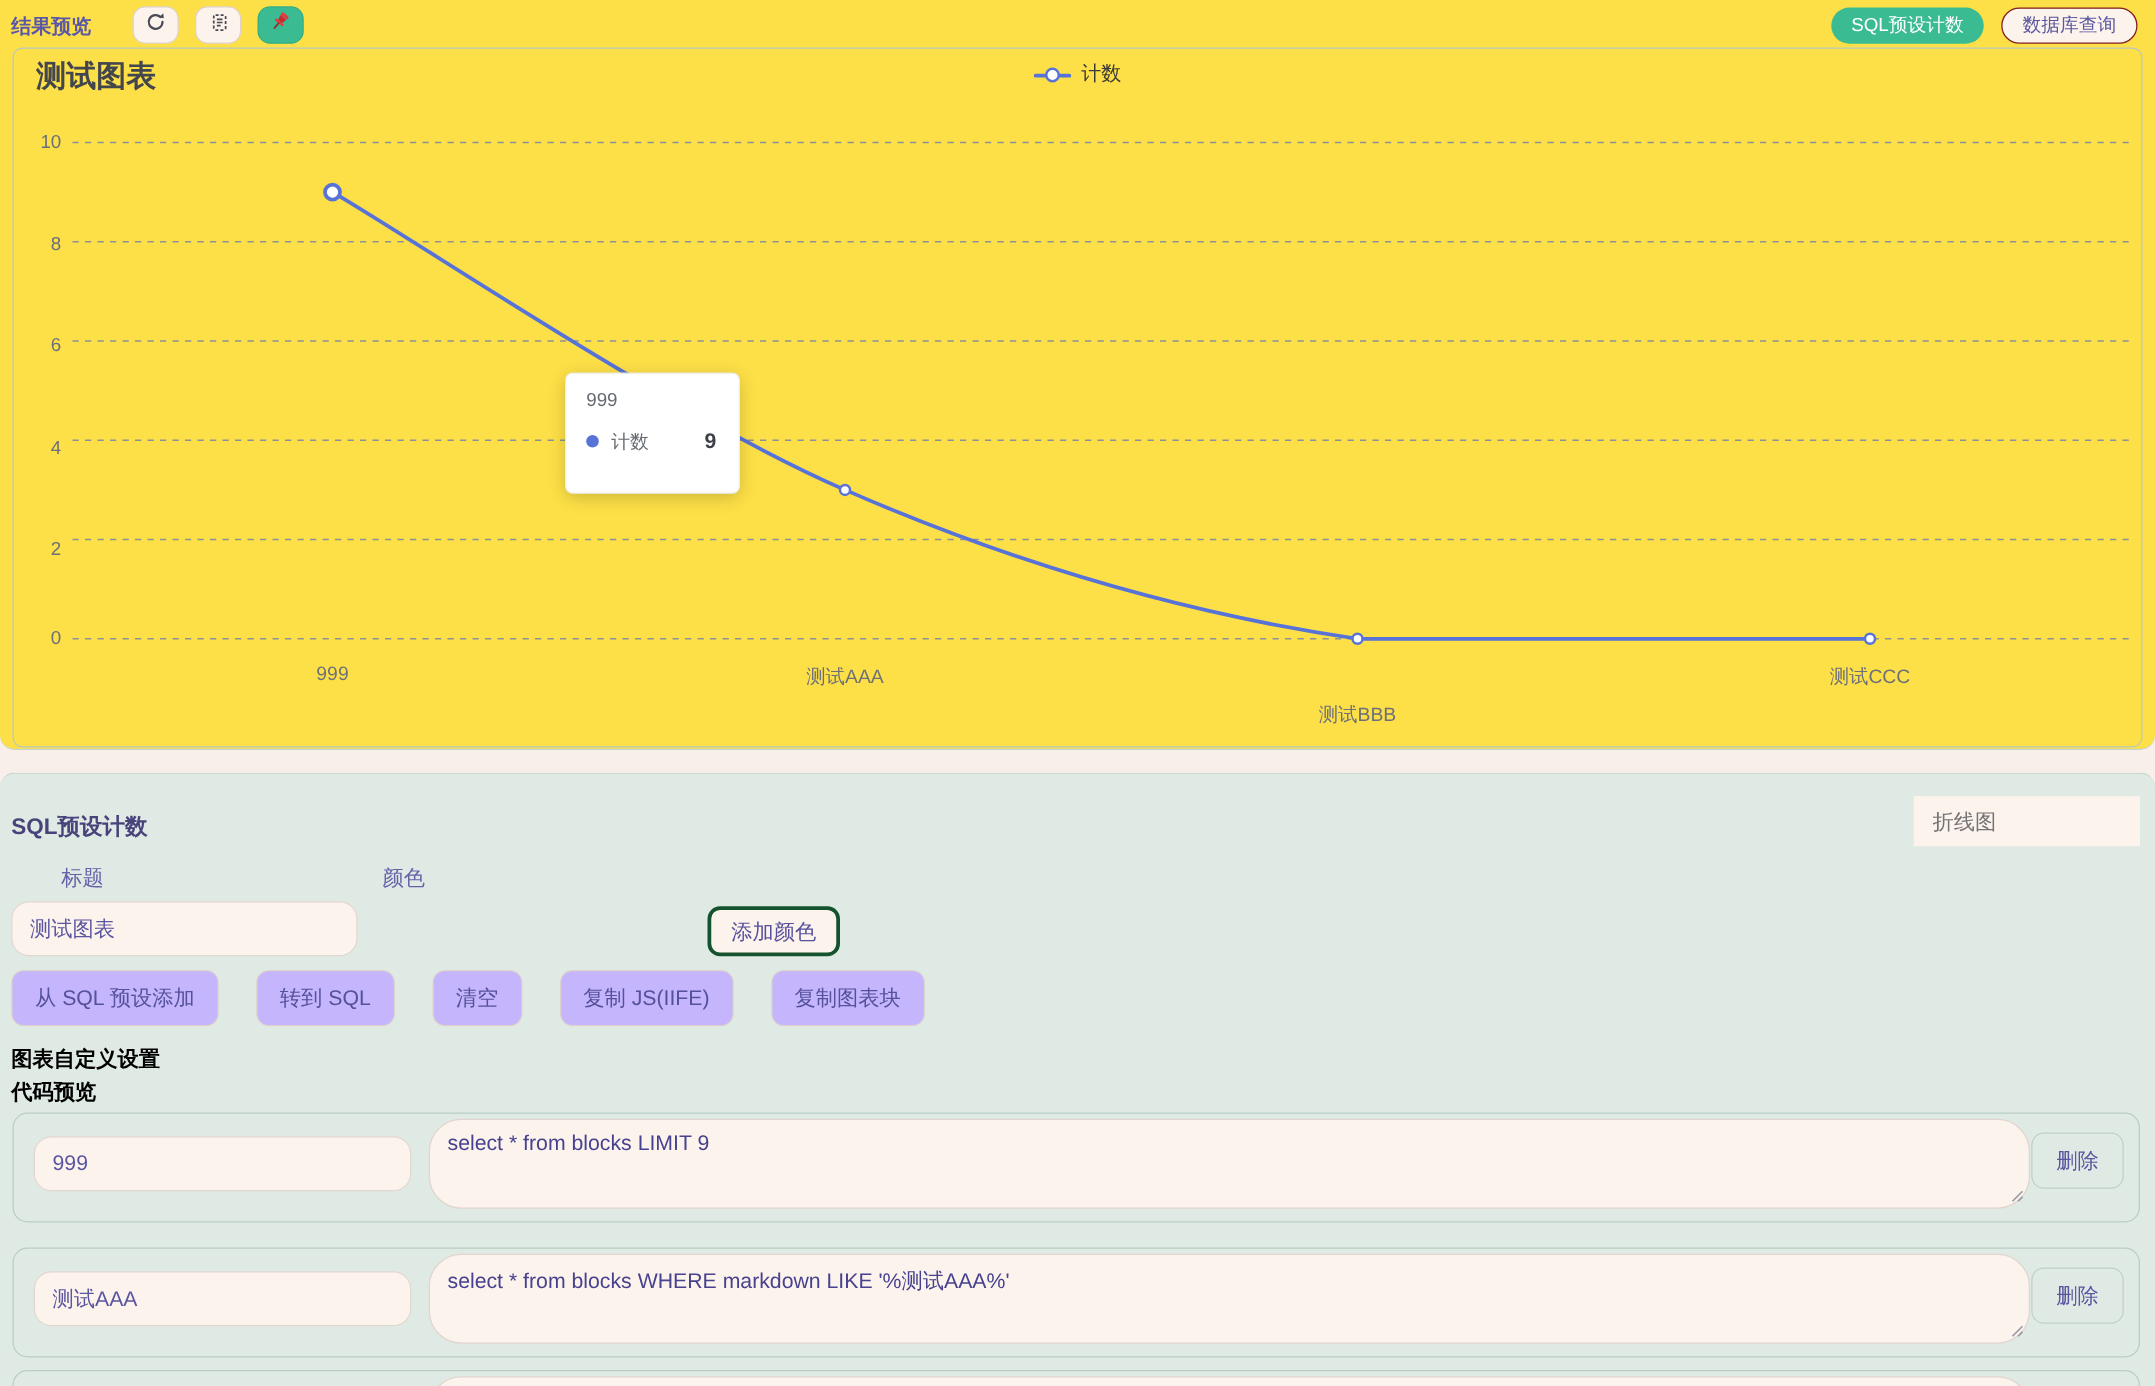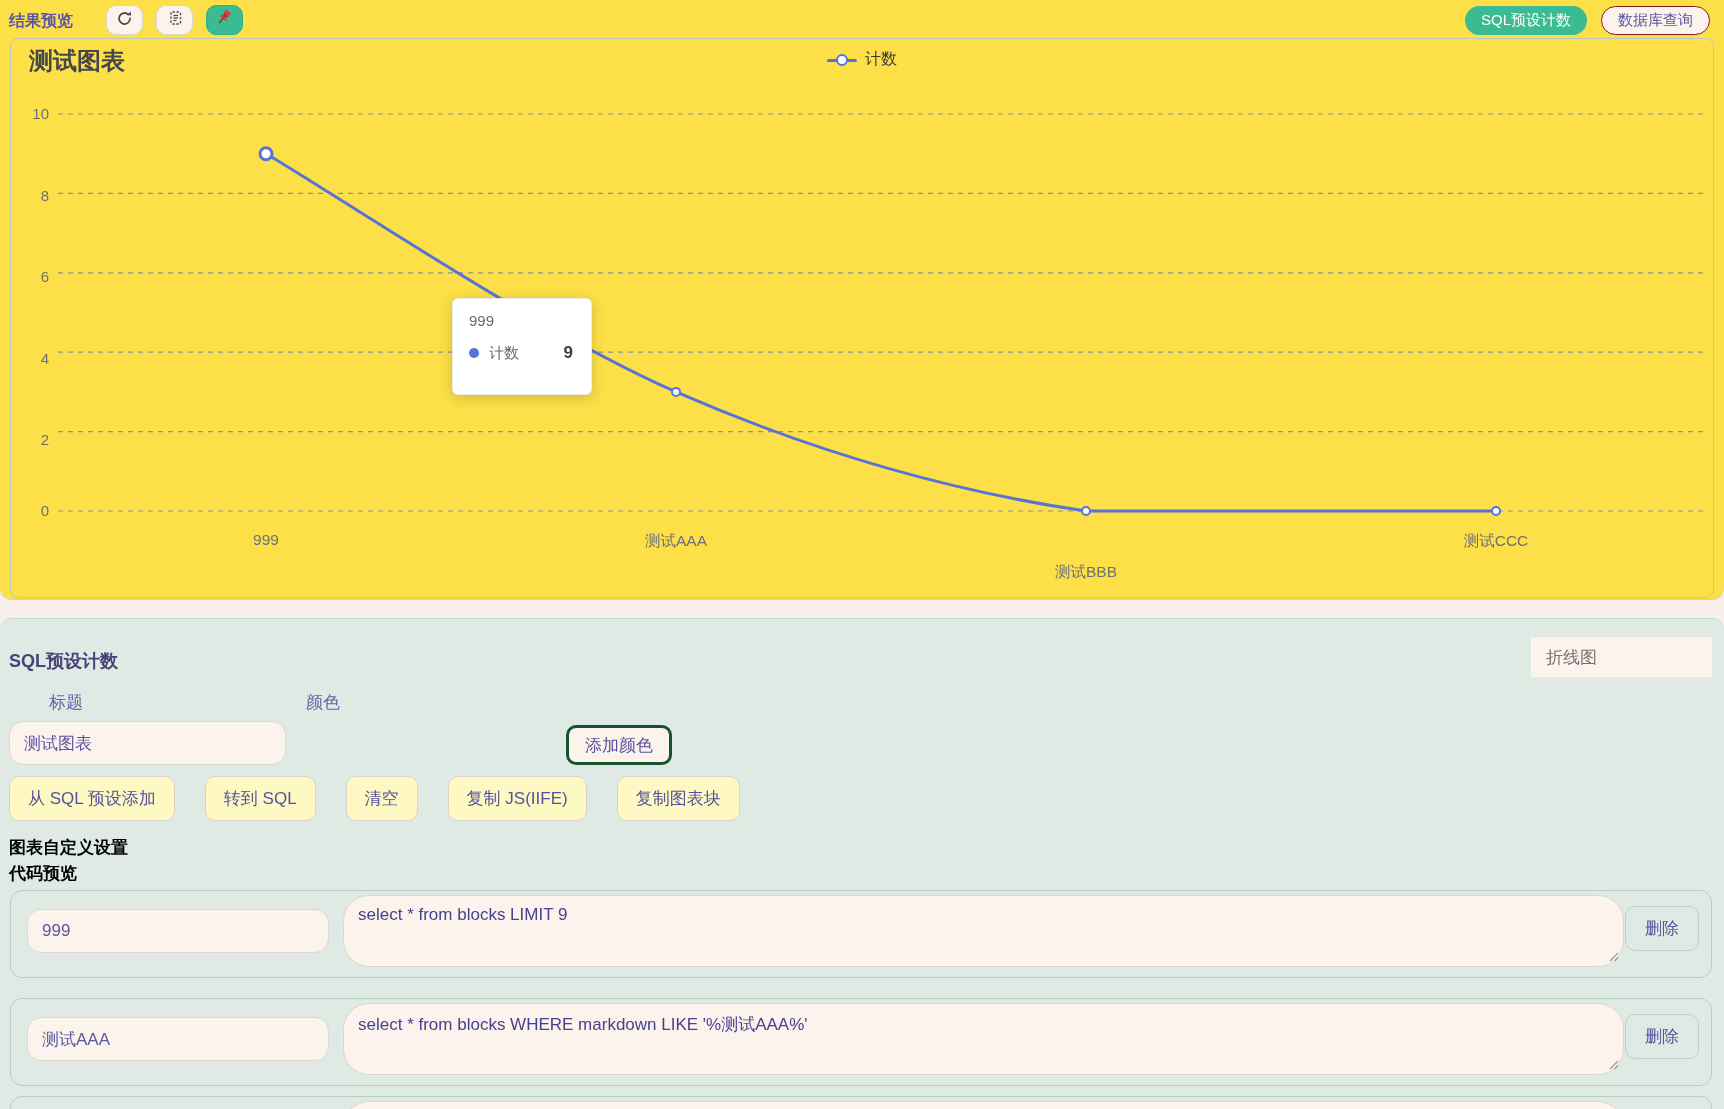--- a/index.html
+++ b/index.html
@@ -68,21 +68,21 @@
     background:#fdf3ed; border:1px solid #e2d7d0; border-radius:14px;
     font-size:17px; color:#5a56a0; padding:0 14px; outline:none;
     font-family:"Liberation Sans","DejaVu Sans",sans-serif; }
   .color-hint { position:absolute; left:295px; top:102px; height:44px; display:flex; align-items:center;
     font-size:17px; color:#6662a8; }
   .add-color-btn { position:absolute; left:566px; top:106px; height:40px; padding:0 16px;
     background:#fdf3ed; border:3px solid #14532d; border-radius:10px;
     font-size:17px; color:#55519c; display:flex; align-items:center; cursor:pointer; }
 
   .actions-row { position:absolute; left:9px; top:157px; display:flex; gap:30px; }
-  .action-btn { height:45px; padding:0 18px; background:#fef9c3; border:1px solid #ddd2cb;
+  .action-btn { height:45px; padding:0 18px; background:#c4b5fd; border:1px solid #ddd2cb;
     border-radius:10px; font-size:17px; color:#55519c; display:flex; align-items:center; cursor:pointer; white-space:nowrap; }
 
   .sub-heading { position:absolute; left:9px; font-size:17px; font-weight:bold; color:#000000; }
   .sh-custom { top:217px; } .sh-code { top:243px; }
 
   .sql-row { position:absolute; left:10px; width:1702px; height:88px;
     border:1px solid #b9cdc3; border-radius:12px; }
   .row-0 { top:271px; } .row-1 { top:379px; } .row-2 { top:477px; }
   .row-name { position:absolute; left:16px; top:18px; width:302px; height:44px;
     background:#fdf3ed; border:1px solid #e2d7d0; border-radius:14px;

